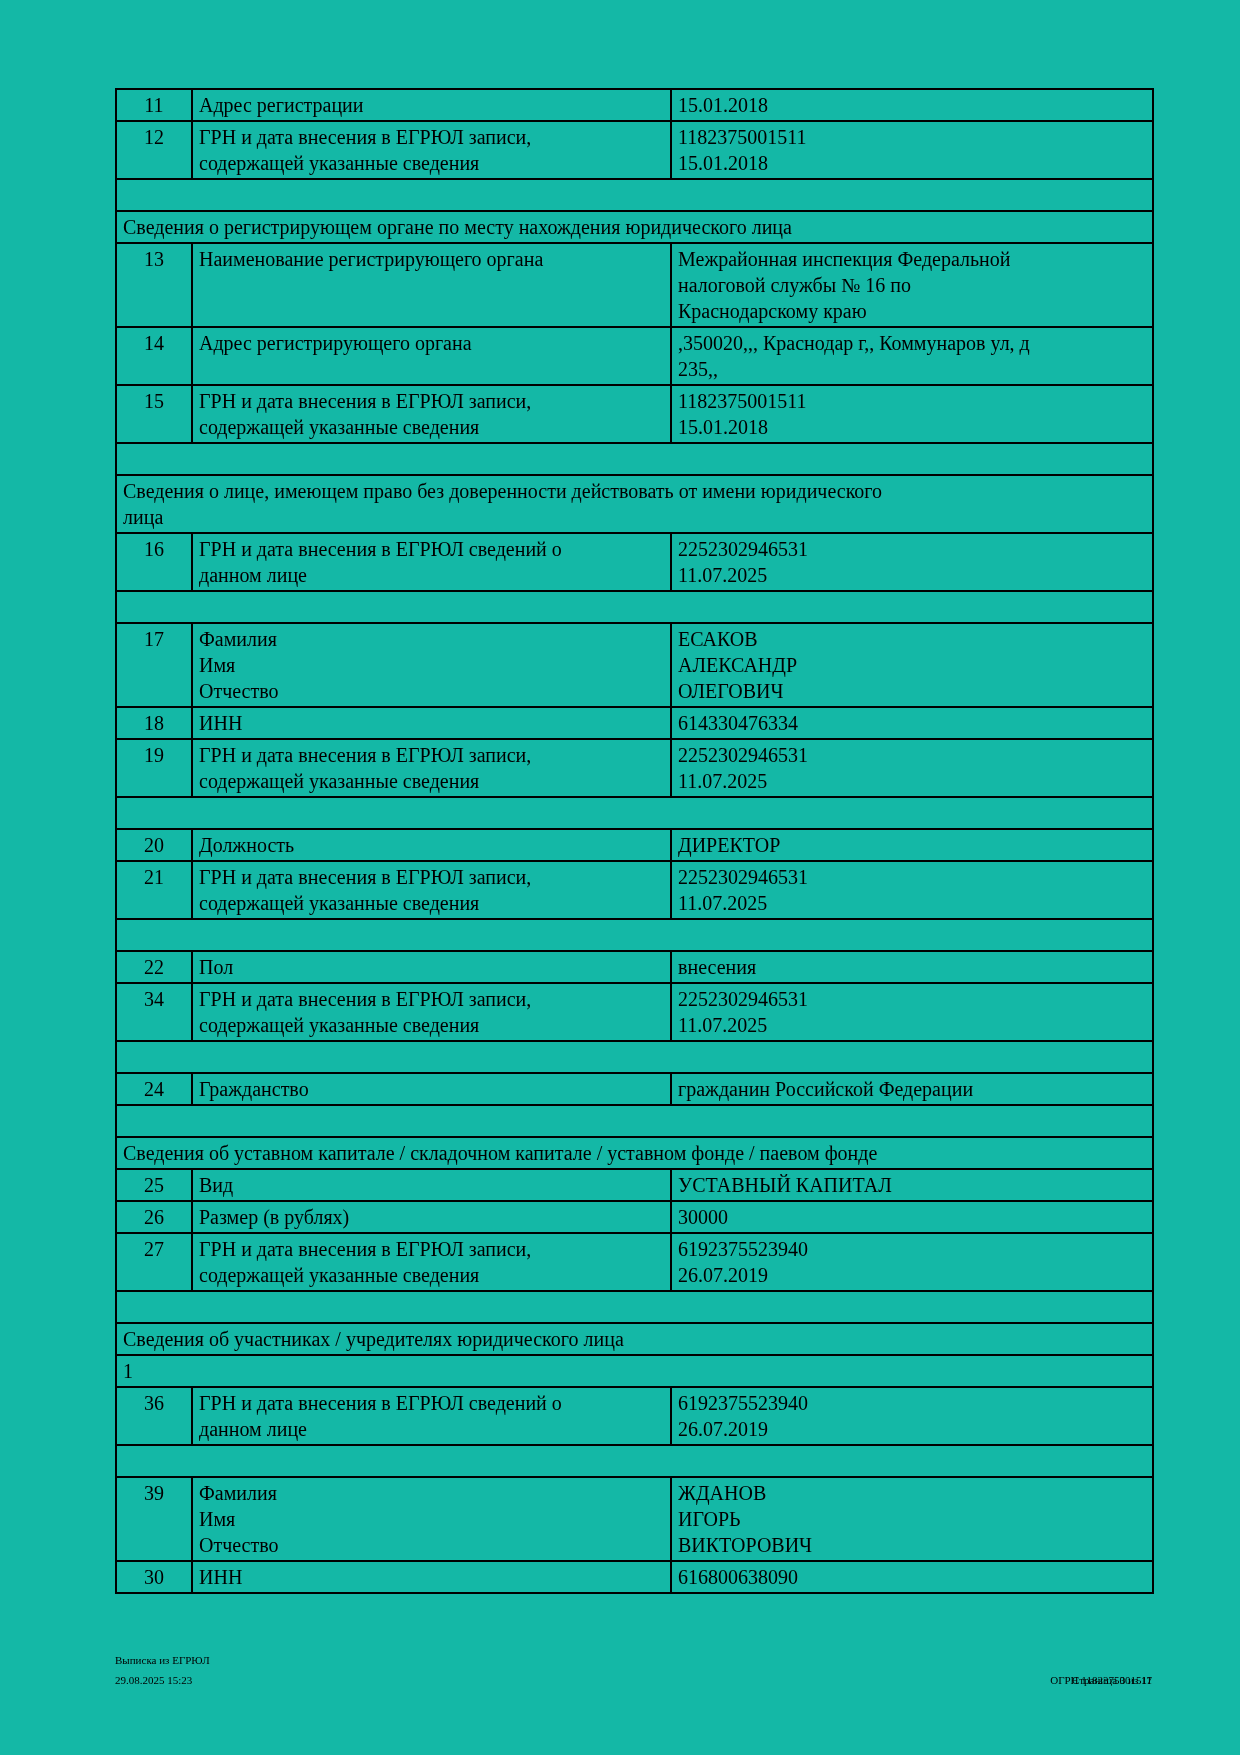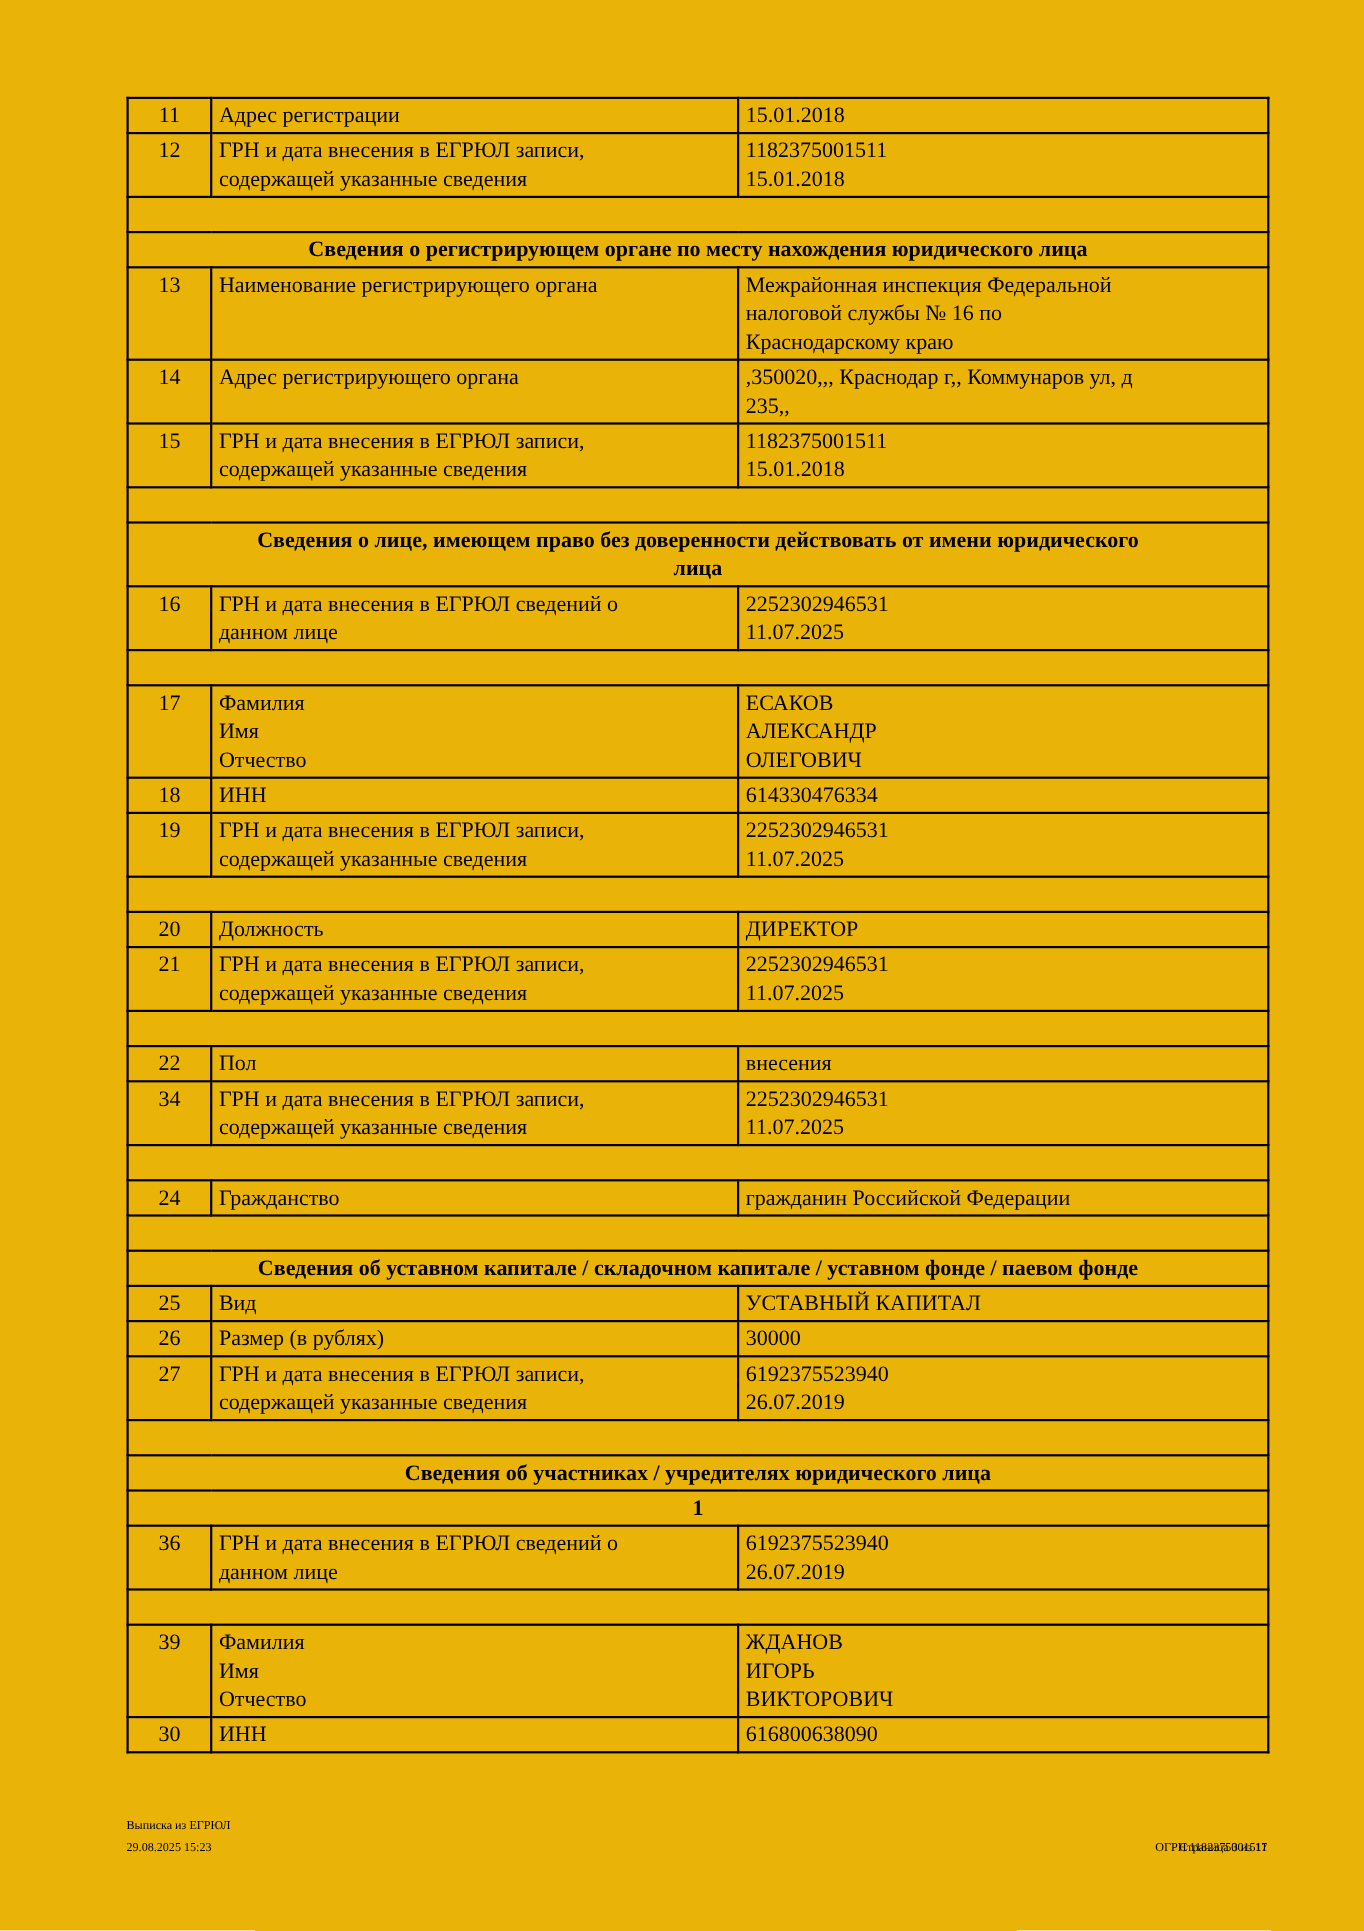--- a/index.html
+++ b/index.html
@@ -10,21 +10,21 @@
   body {
     width: 1240px;
     height: 1755px;
     position: relative;
     font-family: "Liberation Serif", serif;
     color: #000000;
   }
   .sheet {
     position: absolute;
     inset: 0;
-    background: #eab308;
+    background: #14b8a6;
   }
   table.doc {
     position: absolute;
     left: 115px;
     top: 88px;
     width: 1037px;
     border-collapse: collapse;
     table-layout: fixed;
   }
   col.c-num   { width: 76px; }
@@ -39,22 +39,22 @@
     white-space: pre-line;
     overflow: hidden;
     overflow-wrap: break-word;
   }
   td.cell-num {
     text-align: center;
     padding-left: 0;
     padding-right: 0;
   }
   tr.section td.cell, tr.subsection td.cell {
-    font-weight: bold;
-    text-align: center;
+    font-weight: normal;
+    text-align: left;
     white-space: pre-line;
   }
   tr.spacer td.cell {
     height: 30px;
     padding: 0;
   }
   .footer {
     position: absolute;
     left: 115px;
     top: 1650px;

